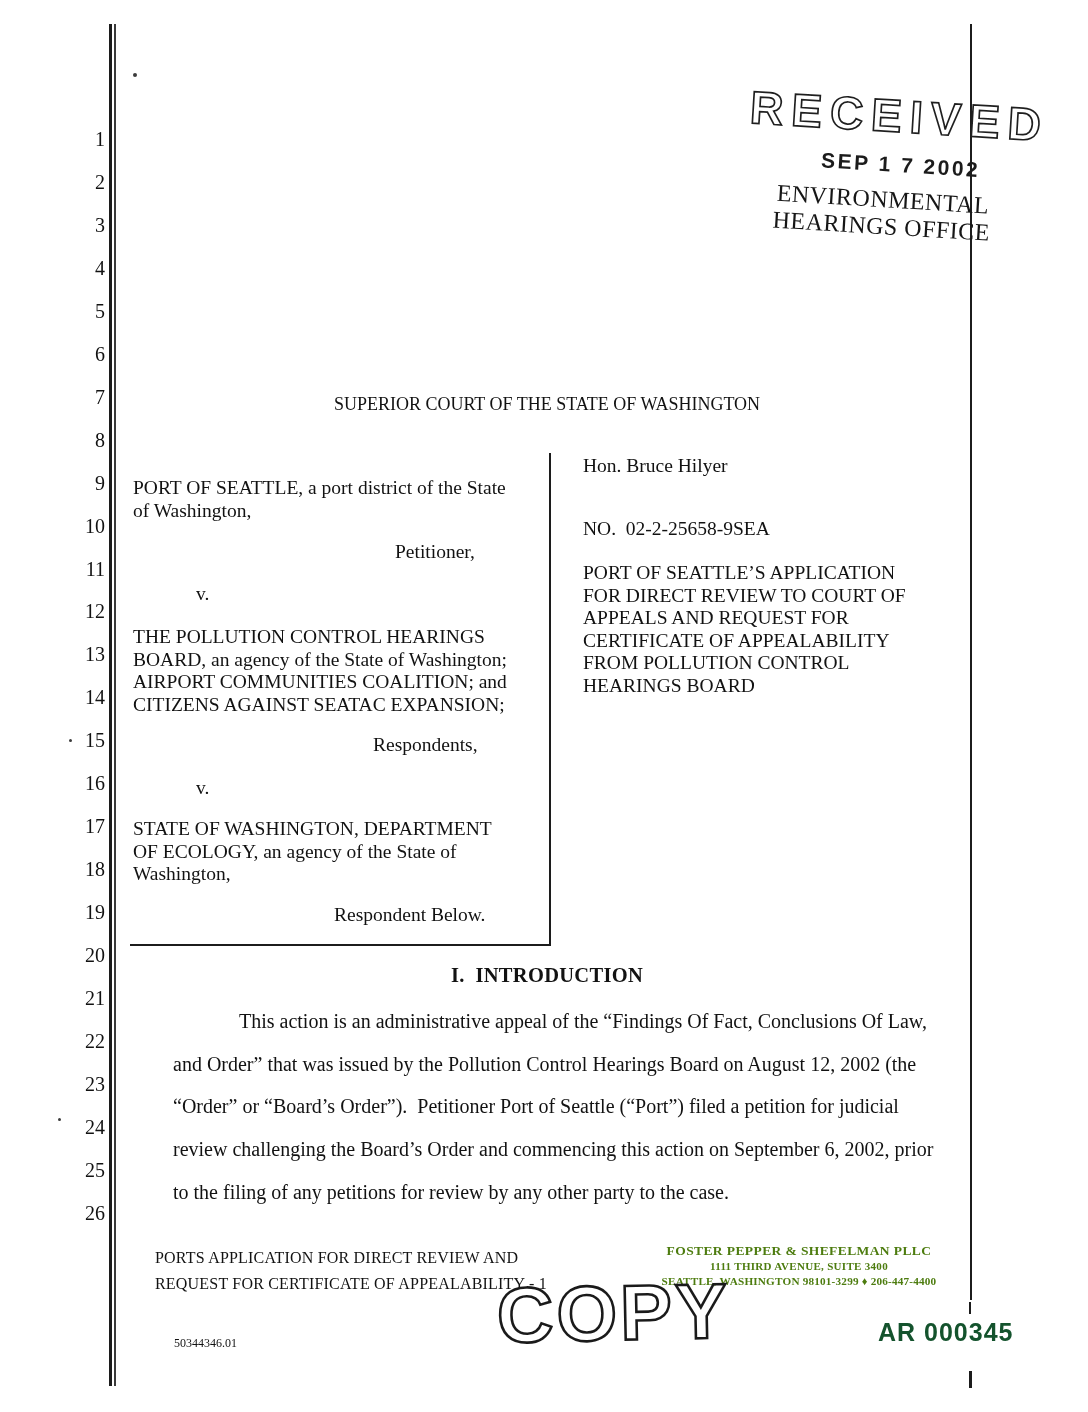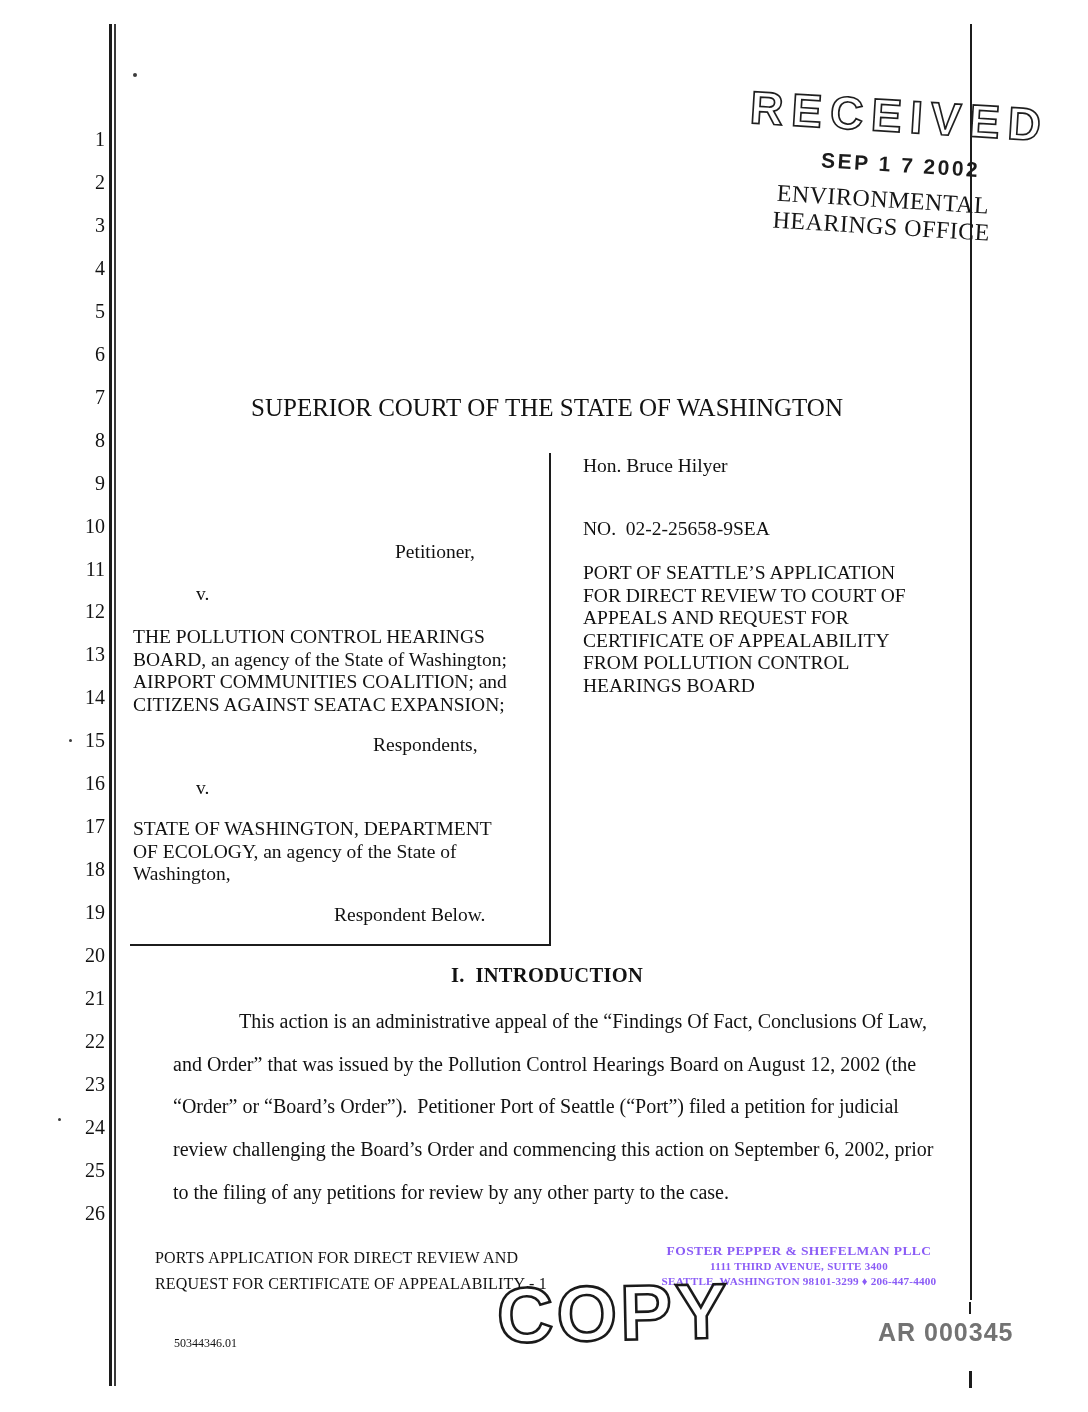--- a/index.html
+++ b/index.html
@@ -44,51 +44,51 @@
     font-family:"Liberation Sans", sans-serif;
     font-size:21px; letter-spacing:2.5px; font-weight:600; color:#1b1b1b;
   }
   .received-office {
     position:absolute; left:16px; top:98px; width:244px;
     text-align:center; font-size:24px; line-height:27px;
     letter-spacing:0.5px; white-space:pre; color:#161616;
   }
 
   
-  .court-line { left:133px; width:828px; text-align:center; font-size:25px; }
+  .court-line { left:133px; width:828px; text-align:center; font-size:18px; }
   .cap-text   { font-size:19.5px; line-height:22.5px; }
   .body-text  { font-size:20px;margin-left:40px; }
 
   .intro-heading {
     left:133px; top:964px; width:828px; text-align:center;
     font-weight:bold; font-size:20.5px; letter-spacing:0.3px;
   }
   .body-par {
     left:133px; top:1000px; width:860px;
     line-height:42.7px; text-indent:66px;
   }
 
   
   .footer-doc { left:155px; top:1245px; font-size:16px; line-height:26px; letter-spacing:0.2px; }
-  .firm-block { left:640px; top:1243px; width:318px; text-align:center; font-weight:bold; color:#8b5cf6; }
+  .firm-block { left:640px; top:1243px; width:318px; text-align:center; font-weight:bold; color:#4d7c0f; }
   .firm-name  { font-size:13.5px; line-height:16px; letter-spacing:0.4px; }
   .firm-addr  { font-size:11px;   line-height:15px; letter-spacing:0.3px; }
   .firm-city  { font-size:11.2px; line-height:15px; letter-spacing:0.2px; }
   .doc-number { left:134px; top:1336px; font-size:12px;margin-left:40px; }
   .copy-stamp {
     left:497px; top:1268px;
     font-family:"Liberation Sans", sans-serif;
     font-size:78px; font-weight:700; letter-spacing:3px;
     color:transparent; -webkit-text-stroke:2.6px #1a1a1a;
     transform:rotate(-1.2deg);
   }
   .bates {
     left:878px; top:1318px;
     font-family:"Liberation Sans", sans-serif;
-    font-size:25px; font-weight:bold; letter-spacing:1px; color:#737373;
+    font-size:25px; font-weight:bold; letter-spacing:1px; color:#14532d;
   }
 
   .speck { background:#3b3b3b; border-radius:50%; }
   .s1 { left:133px; top:73px;  width:4px; height:4px; }
   .s2 { left:69px;  top:739px; width:3px; height:3px; }
   .s3 { left:58px;  top:1118px; width:3px; height:3px; }
 </style>
 </head>
 <body>
 
@@ -134,20 +134,22 @@
     <div class="received-date">SEP 1 7 2002</div>
     <div class="received-office">ENVIRONMENTAL
 HEARINGS OFFICE</div>
   </div>
 
   <div class="abs court-line pre" style="top:394px;">SUPERIOR COURT OF THE STATE OF WASHINGTON</div>
 
   <div class="abs rule cap-divider"></div>
   <div class="abs rule cap-bottom"></div>
 
+  <div class="abs cap-text pre" style="left:133px; top:477px;">PORT OF SEATTLE, a port district of the State
+of Washington,</div>
   <div class="abs cap-text pre" style="left:395px; top:541px;">Petitioner,</div>
   <div class="abs cap-text pre" style="left:196px; top:583px;">v.</div>
   <div class="abs cap-text pre" style="left:133px; top:626px;">THE POLLUTION CONTROL HEARINGS
 BOARD, an agency of the State of Washington;
 AIRPORT COMMUNITIES COALITION; and
 CITIZENS AGAINST SEATAC EXPANSION;</div>
   <div class="abs cap-text pre" style="left:373px; top:734px;">Respondents,</div>
   <div class="abs cap-text pre" style="left:196px; top:777px;">v.</div>
   <div class="abs cap-text pre" style="left:133px; top:818px;">STATE OF WASHINGTON, DEPARTMENT
 OF ECOLOGY, an agency of the State of

